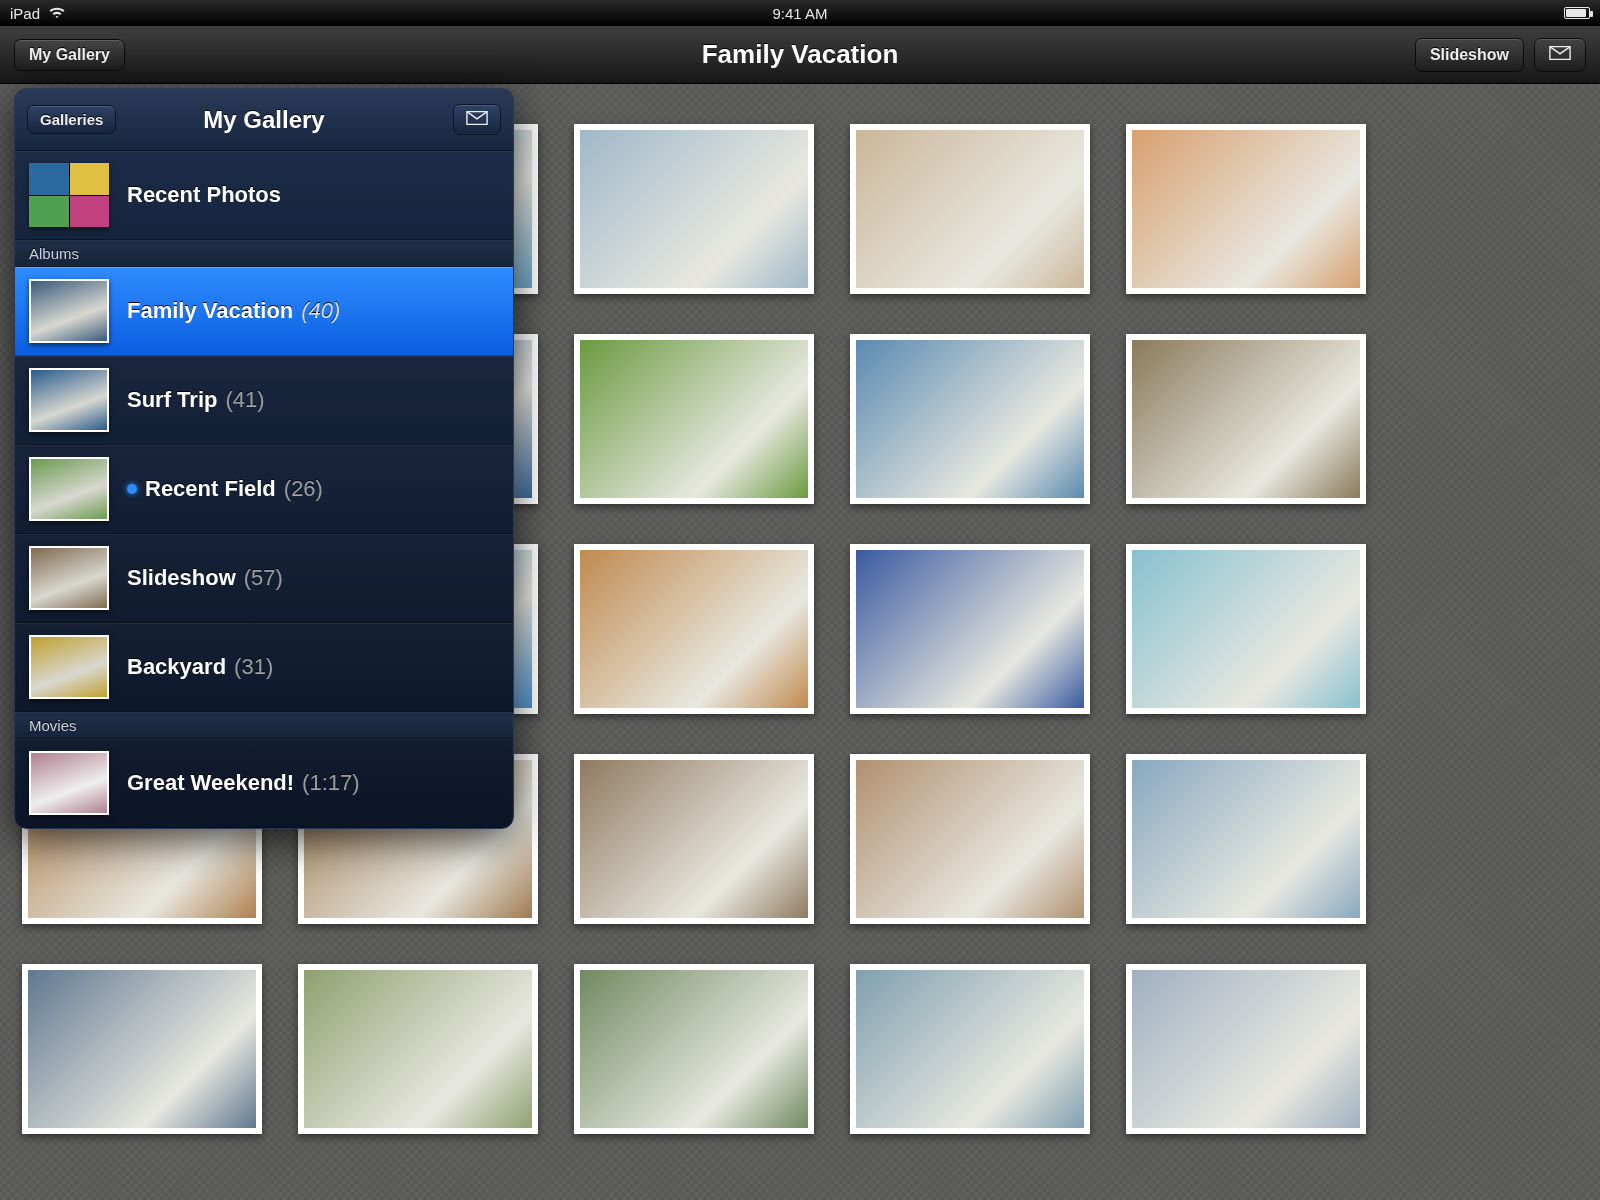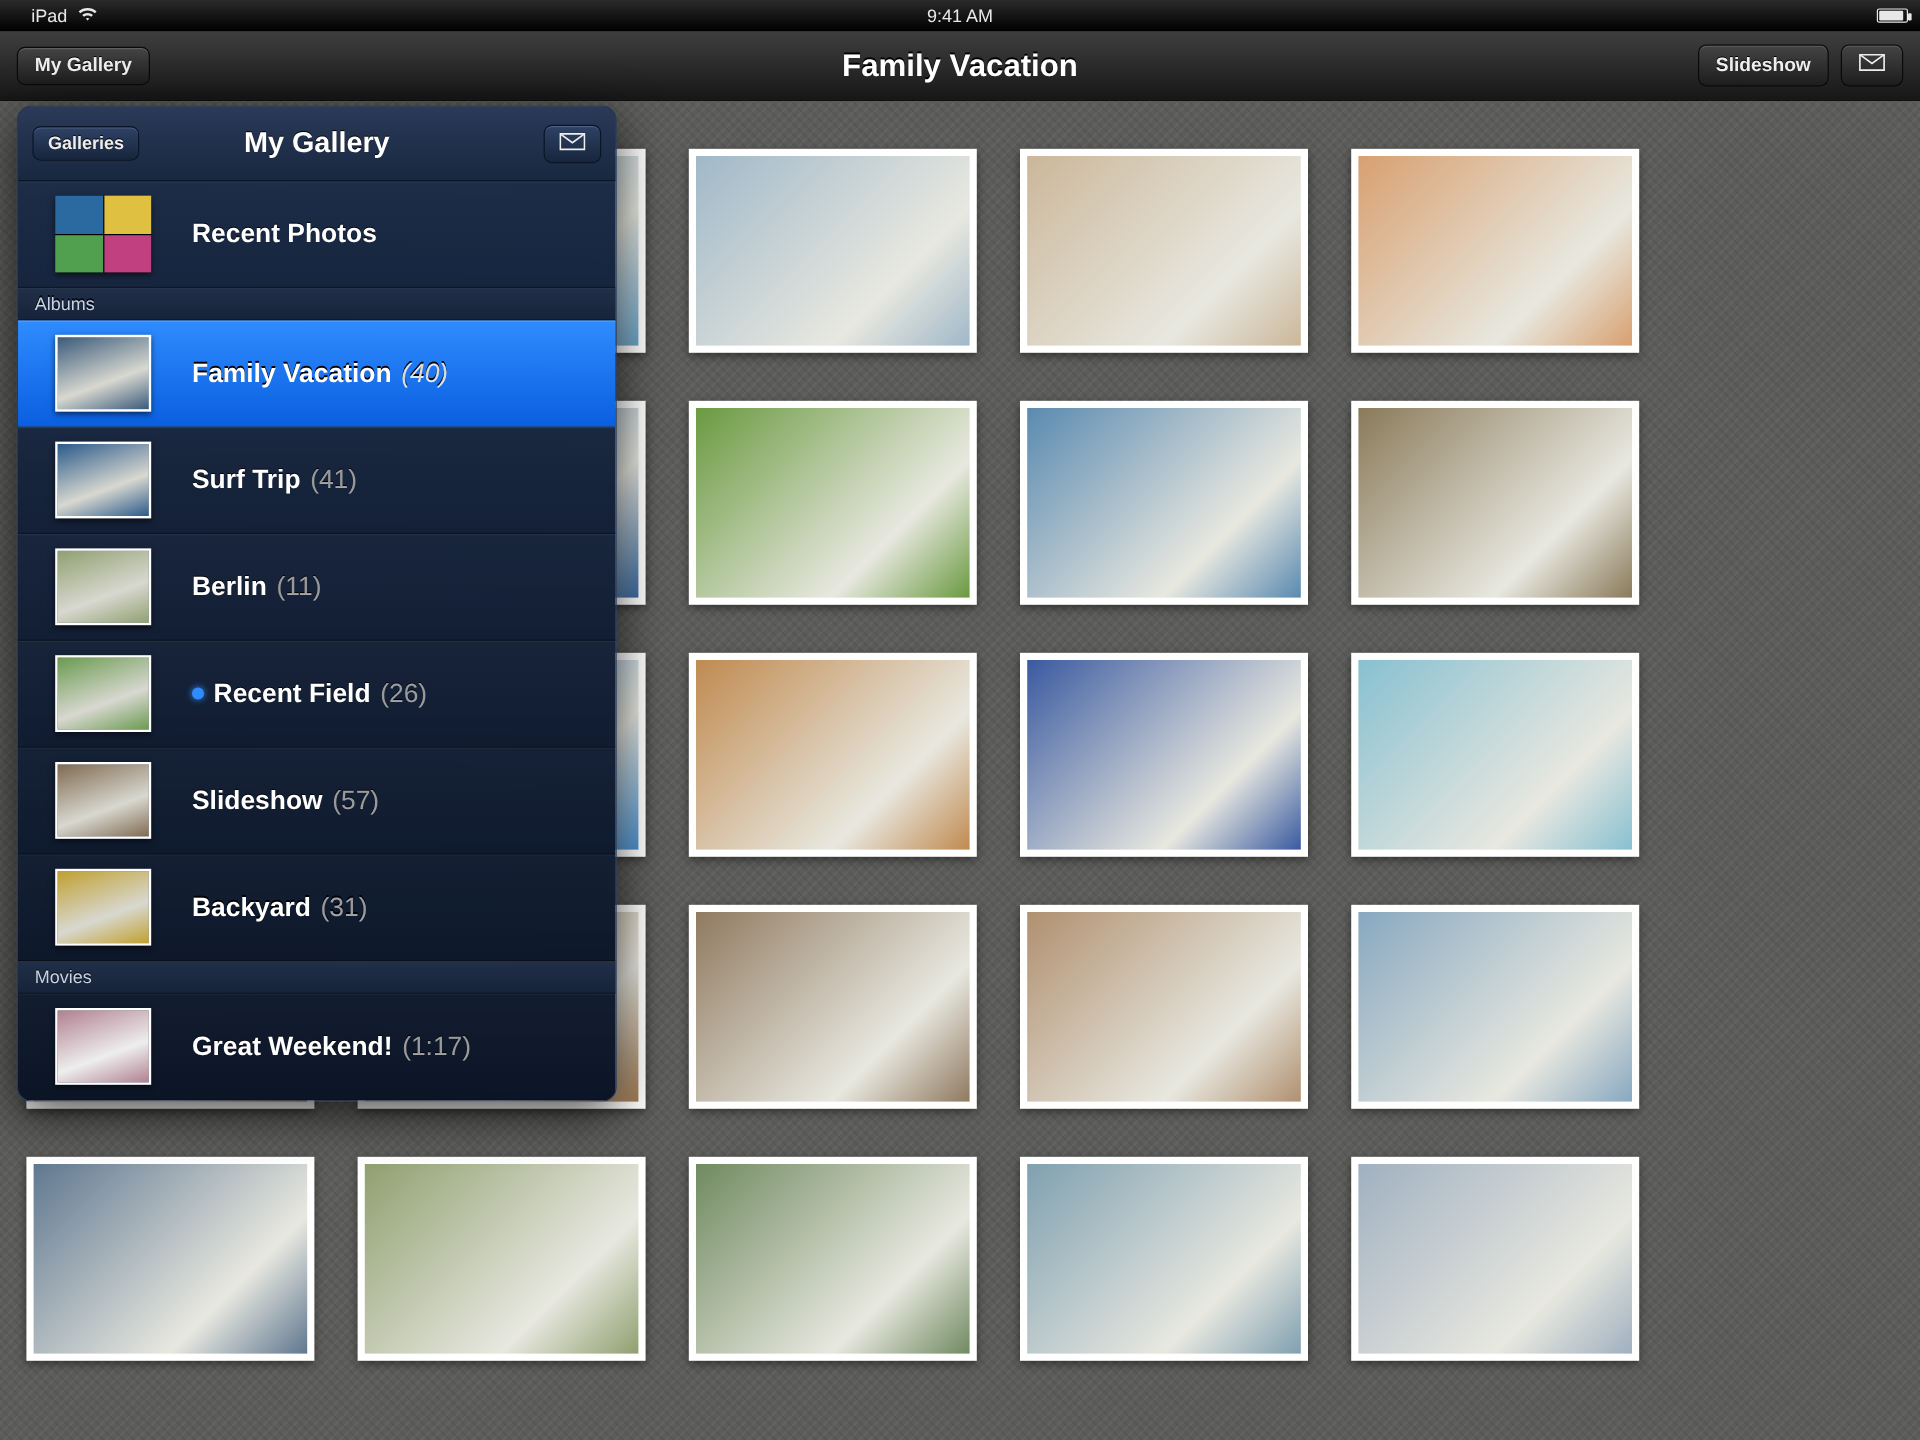--- a/index.html
+++ b/index.html
@@ -24,21 +24,21 @@
     top: 0; left: 0; right: 0;
     height: 26px;
     background: linear-gradient(#2a2a2a, #000);
     color: #e8e8e8;
     font-size: 15px;
     display: flex;
     align-items: center;
     padding: 0 10px;
     z-index: 10;
   }
-  .statusbar .sb-left { display: flex; align-items: center; gap: 8px; margin-left: 16px; }
+  .statusbar .sb-left { display: flex; align-items: center; gap: 8px; }
   .statusbar .sb-center { position: absolute; left: 0; right: 0; text-align: center; font-weight: 500; }
   .statusbar .sb-right { margin-left: auto; display:flex; align-items:center; gap:6px; }
   .wifi-icon svg { width: 18px; height: 14px; fill: #e8e8e8; }
   .batt { width: 26px; height: 12px; border: 1px solid #e8e8e8; border-radius: 2px; position: relative; }
   .batt::after { content:""; position:absolute; right:-4px; top:3px; width:3px; height:6px; background:#e8e8e8; border-radius:1px;}
   .batt::before { content:""; position:absolute; left:1px; top:1px; bottom:1px; width:20px; background:#e8e8e8; border-radius:1px;}
 
   
   .navbar {
     position: absolute;
@@ -137,22 +137,22 @@
     border-color:#0a1525;
     font-size: 15px;
     padding: 5px 12px;
     z-index: 1;
   }
   .pop-header .right { margin-left:auto; z-index:1; }
 
   .pop-list { }
   .row {
     display:flex; align-items:center;
-    gap: 34px;
-    padding: 12px 31px;
+    gap: 18px;
+    padding: 12px 14px;
     border-bottom: 1px solid rgba(0,0,0,.45);
     box-shadow: inset 0 1px 0 rgba(255,255,255,.05);
     background: linear-gradient(rgba(255,255,255,.02), rgba(0,0,0,.04));
     min-height: 88px;
   }
   .row .rthumb {
     width: 80px; height: 64px;
     border: 2px solid #fff;
     box-shadow: 0 2px 5px rgba(0,0,0,.6);
     flex-shrink: 0;
@@ -345,27 +345,20 @@
               </div>
             </div>
             <div class="row">
               <div class="rthumb" style="background: linear-gradient(160deg, rgb(42, 90, 138), rgb(216, 216, 208) 60%, rgb(42, 90, 138));"></div>
               <div class="rlabel">
                 <span>Surf Trip</span>
                 <span class="rcount"> (41)</span>
               </div>
             </div>
             <div class="row">
-              <div class="rthumb" style="background: linear-gradient(160deg, rgb(144, 160, 112), rgb(216, 216, 208) 60%, rgb(144, 160, 112));"></div>
-              <div class="rlabel">
-                <span>Berlin</span>
-                <span class="rcount"> (11)</span>
-              </div>
-            </div>
-            <div class="row">
               <div class="rthumb" style="background: linear-gradient(160deg, rgb(106, 154, 80), rgb(216, 216, 208) 60%, rgb(106, 154, 80));"></div>
               <div class="rlabel">
                 <span class="dot"></span>
                 <span>Recent Field</span>
                 <span class="rcount"> (26)</span>
               </div>
             </div>
             <div class="row">
               <div class="rthumb" style="background: linear-gradient(160deg, rgb(128, 106, 80), rgb(216, 216, 208) 60%, rgb(128, 106, 80));"></div>
               <div class="rlabel">

